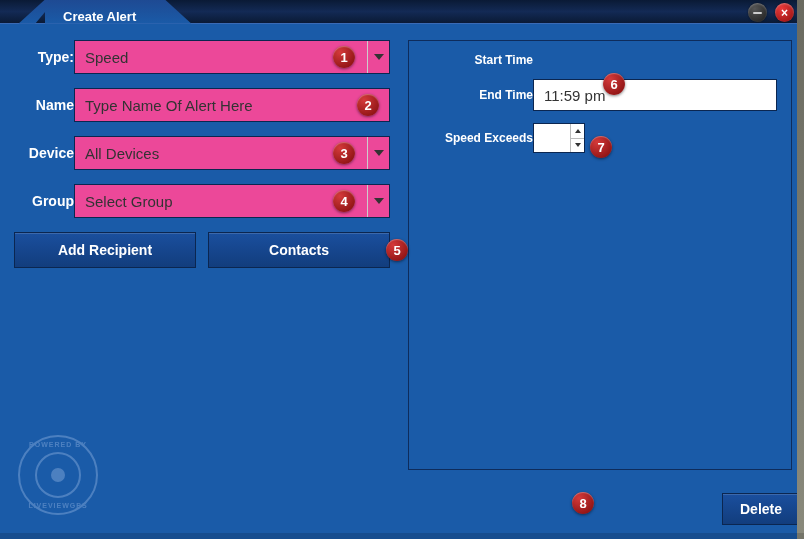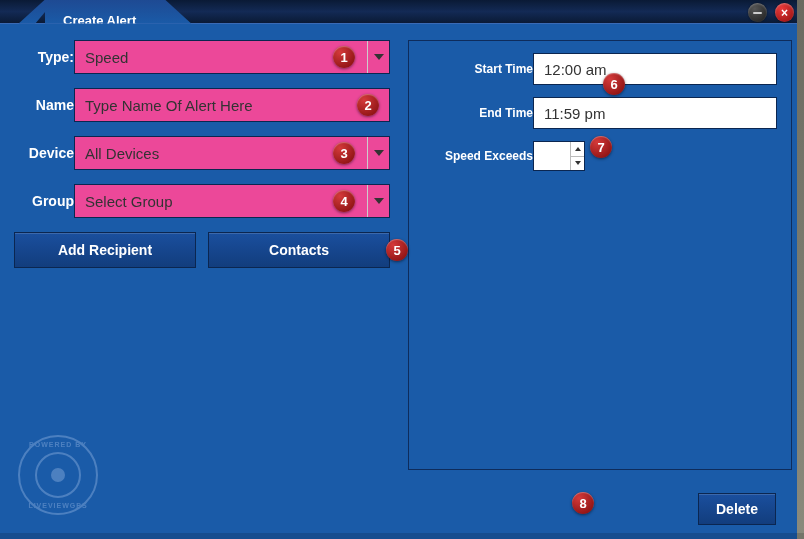--- a/index.html
+++ b/index.html
@@ -27,25 +27,25 @@
     display: flex;
     align-items: center;
     position: relative;
     border-bottom: 1px solid #3a6ab5;
   }
   .titletab {
     position: relative;
     margin-left: 45px;
     height: 24px;
     display: flex;
-    align-items: flex-start;
+    align-items: flex-end;
     color: #fff;
     font-size: 13px;
     font-weight: bold;
-    padding: 13px 55px 0 18px;
+    padding: 0 55px 0 18px;
     background: linear-gradient(#1e4a93,#1a5ba8);
     clip-path: polygon(0 0, 82% 0, 100% 100%, -18% 100%);
   }
   .titletab::before{
     content:""; position:absolute; left:-28px; top:0; width:28px; height:100%;
     background: linear-gradient(#1e4a93,#1a5ba8);
     transform: skewX(-40deg);
   }
   .titlectrls {
     position:absolute; right:10px; top:3px; display:flex; gap:8px;
@@ -129,21 +129,21 @@
   }
   .spinfld .val{ flex:1; }
   .spincol{ width:14px; display:flex; flex-direction:column;}
   .spinbtn{ flex:1; display:flex; align-items:center; justify-content:center; border-left:1px solid #bbb;}
   .spinbtn:first-child{ border-bottom:1px solid #bbb;}
   .spinbtn::after{ content:""; width:0;height:0;border-left:3.5px solid transparent;border-right:3.5px solid transparent;}
   .spinbtn.up::after{ border-bottom:4px solid #333;}
   .spinbtn.dn::after{ border-top:4px solid #333;}
 
   .footerbtns{
-    position:absolute; right:28px; bottom:14px; display:flex; gap:4px; align-items:center;
+    position:absolute; right:4px; bottom:14px; display:flex; gap:4px; align-items:center;
   }
   .smbtn{
     width:78px; height:32px;
     background: linear-gradient(#1a4f9e,#123d7d);
     border:1px solid #0b2650;
     color:#fff; font-size:14px; font-weight:bold;
     display:flex; align-items:center; justify-content:center;
     box-shadow: inset 0 1px 0 rgba(255,255,255,0.15);
   }
 
@@ -235,23 +235,20 @@
       </div>
       <div class="widebtn">
         <span>Contacts</span>
       </div>
     </div>
   </div>
 
   <div class="rightpane">
     <div class="rrow">
       <div class="rlbl">Start Time</div>
-      <div class="rfld">
-        <span>12:00 am</span>
-      </div>
     </div>
     <div class="rrow">
       <div class="rlbl">End Time</div>
       <div class="rfld">
         <span>11:59 pm</span>
       </div>
     </div>
     <div class="rrow">
       <div class="rlbl">Speed Exceeds</div>
       <div class="spinfld">

